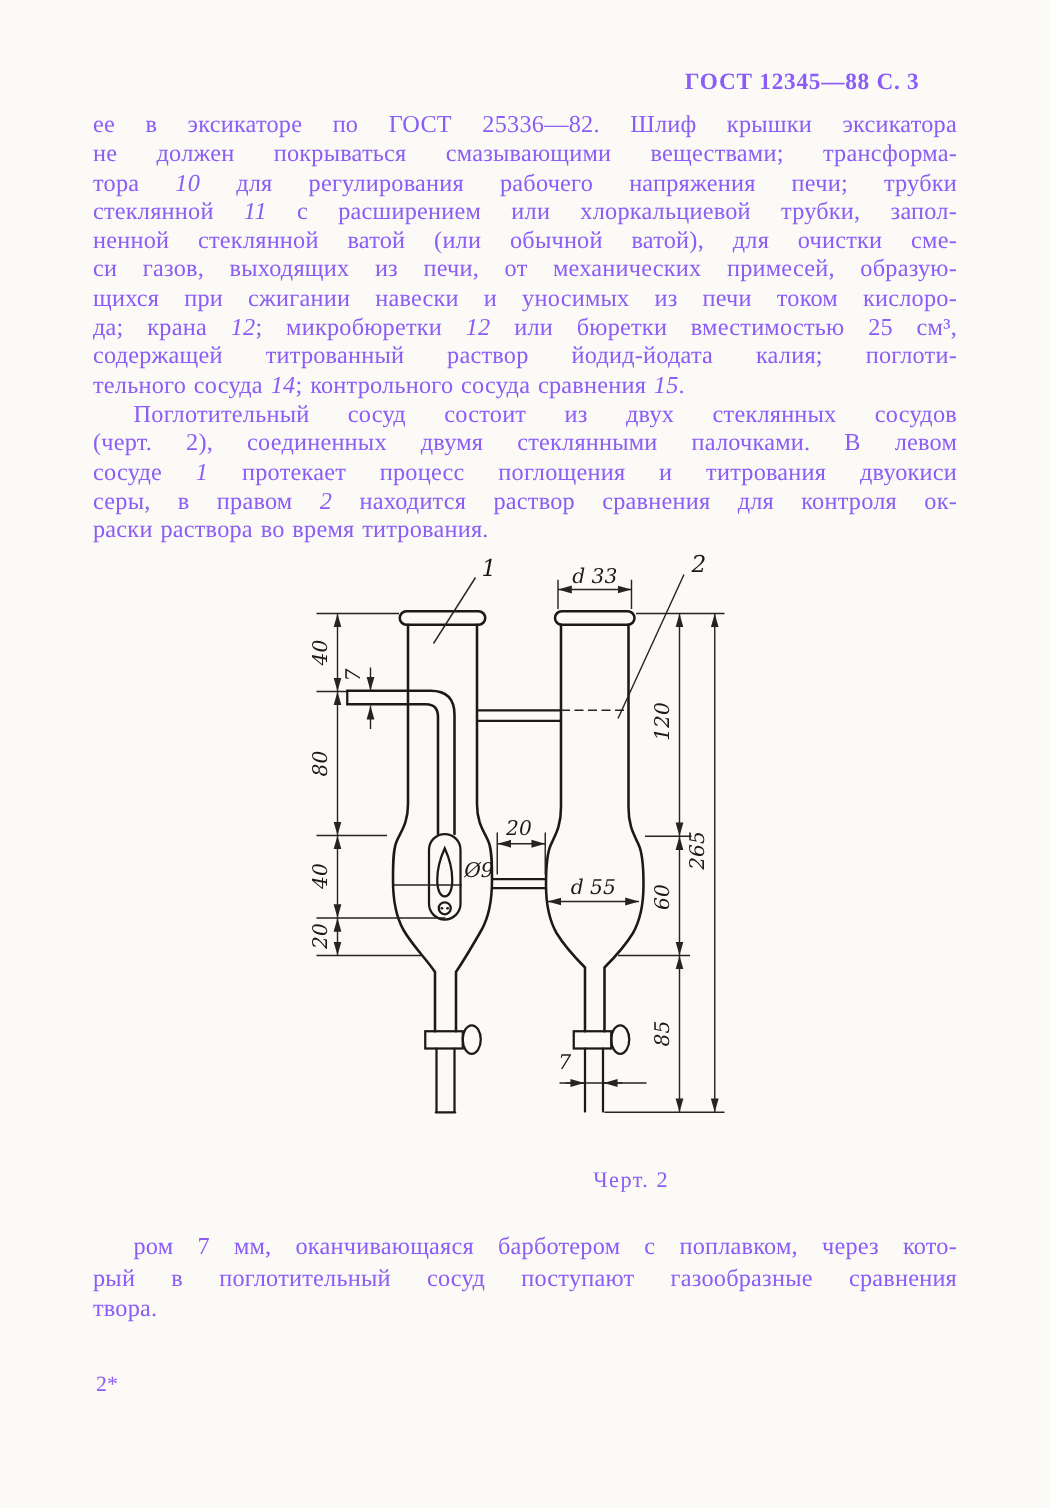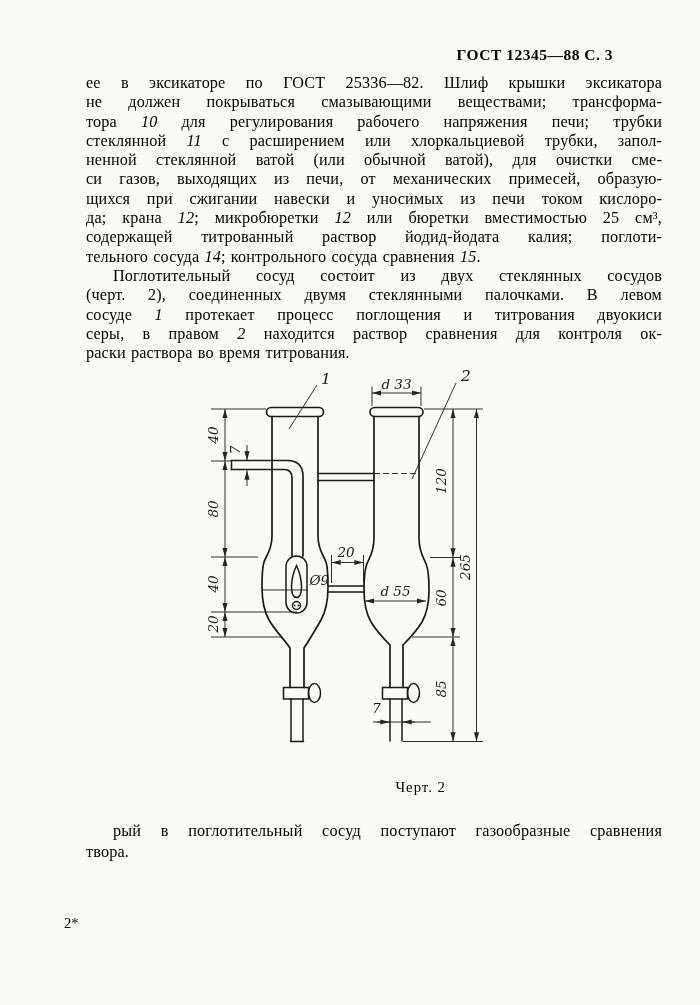--- a/index.html
+++ b/index.html
@@ -1,28 +1,28 @@
 <!DOCTYPE html>
 <html><head>
 <meta charset="utf-8">
 <style>
   html,body { margin:0; padding:0; }
   .page {
     position:relative; width:700px; height:1005px;
     background:#fbfaf6; overflow:hidden;
     font-family:"Liberation Serif","DejaVu Serif",serif;
-    color:#000000;
+    color:#8b5cf6;
   }
   .doc-header {
     position:absolute; top:46px; right:87px;
     font-size:15.5px; font-weight:bold; letter-spacing:0.5px; white-space:nowrap;
   }
   .bodytext {
     position:absolute; left:62px; width:576px;
-    font-size:16.2px; line-height:19.3px; letter-spacing:0.15px; word-spacing:1px;margin-left:24px;
+    font-size:16.2px; line-height:19.3px; letter-spacing:0.15px; word-spacing:1px;
   }
   #para-block-1 { top:74px; }
   #para-block-3 { top:821px; line-height:20.6px; }
   .tline { text-align:justify; text-align-last:justify; }
   .tline.last { text-align-last:left; }
   .para.indent .tline:first-child { text-indent:27px; }
   .para i { }
   .caption {
     position:absolute; left:246px; top:779px; width:200px;
     text-align:right; font-size:14.8px; letter-spacing:1px;
@@ -188,20 +188,21 @@
     <g>
       <line class="dimln" x1="456" y1="383" x2="412" y2="479"></line>
       <text class="biglab" x="461" y="381">2</text>
     </g>
   </svg>
 
   <div class="caption">Черт. 2</div>
 
   <div class="bodytext" id="para-block-3">
     <div class="para indent">
+        <div class="tline">ром 7 мм, оканчивающаяся барботером с поплавком, через кото-</div>
         <div class="tline">рый в поглотительный сосуд поступают газообразные сравнения</div>
         <div class="tline last">твора.</div>
       </div>
   </div>
 
   <div class="sig-mark">2*</div>
 
 </div>
 
 </body></html>

